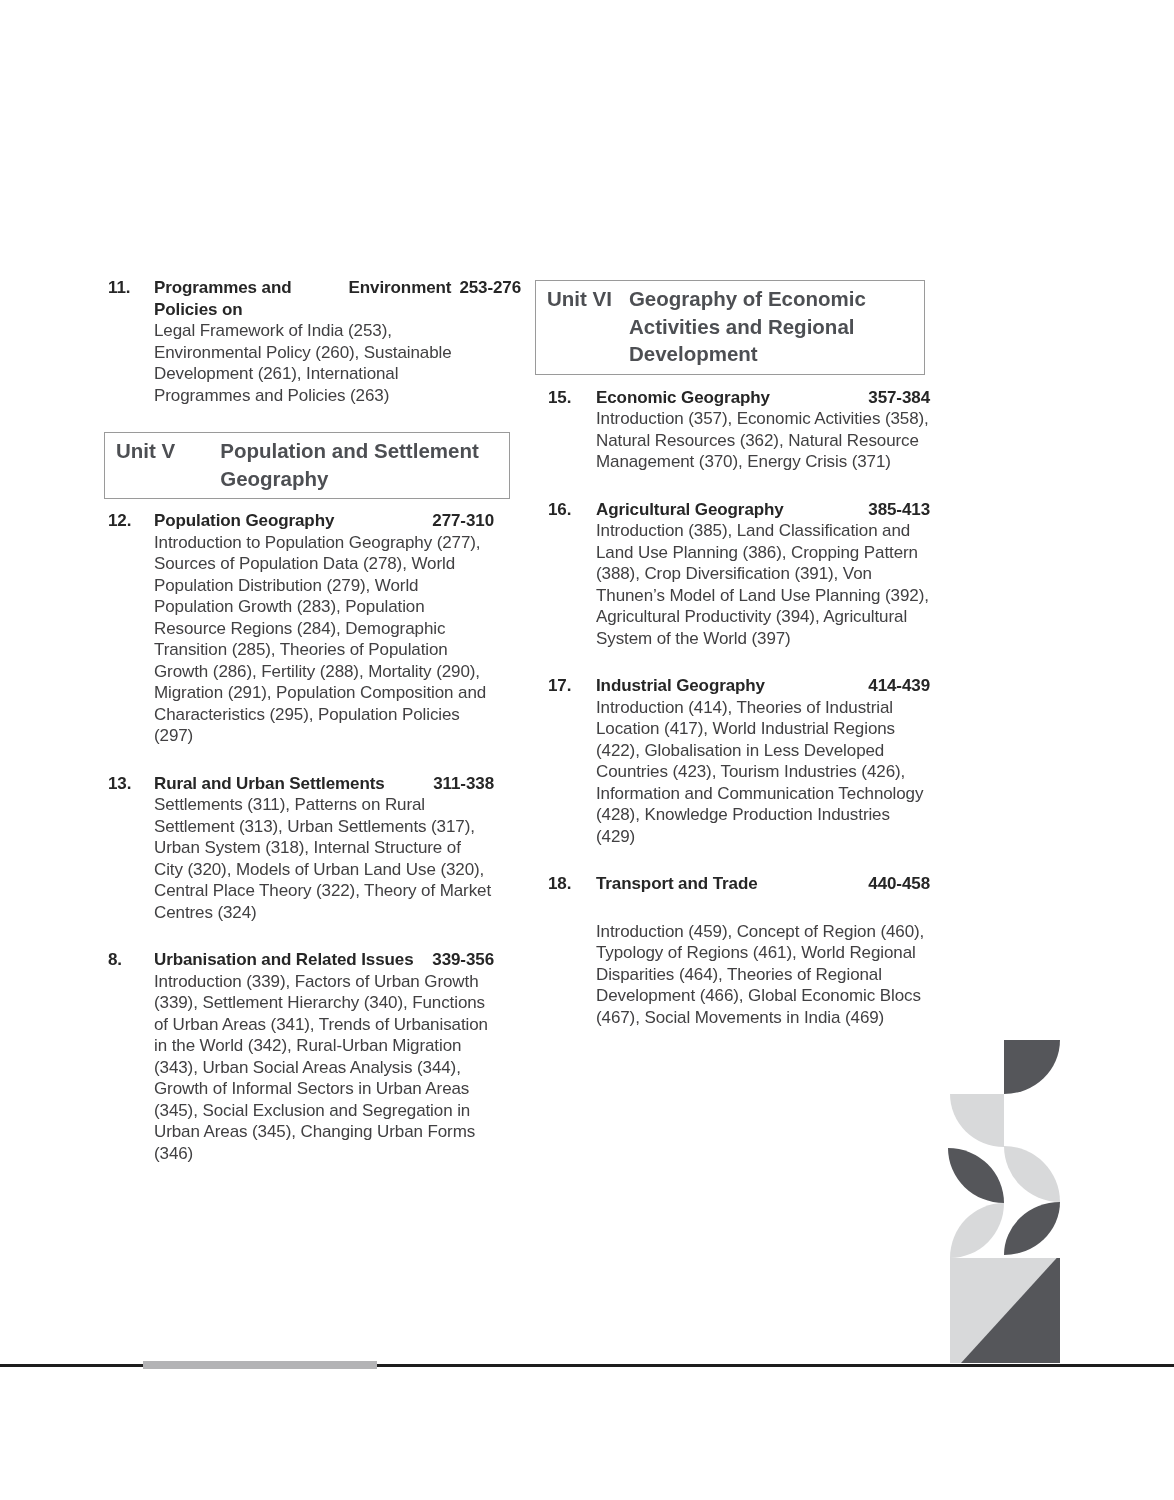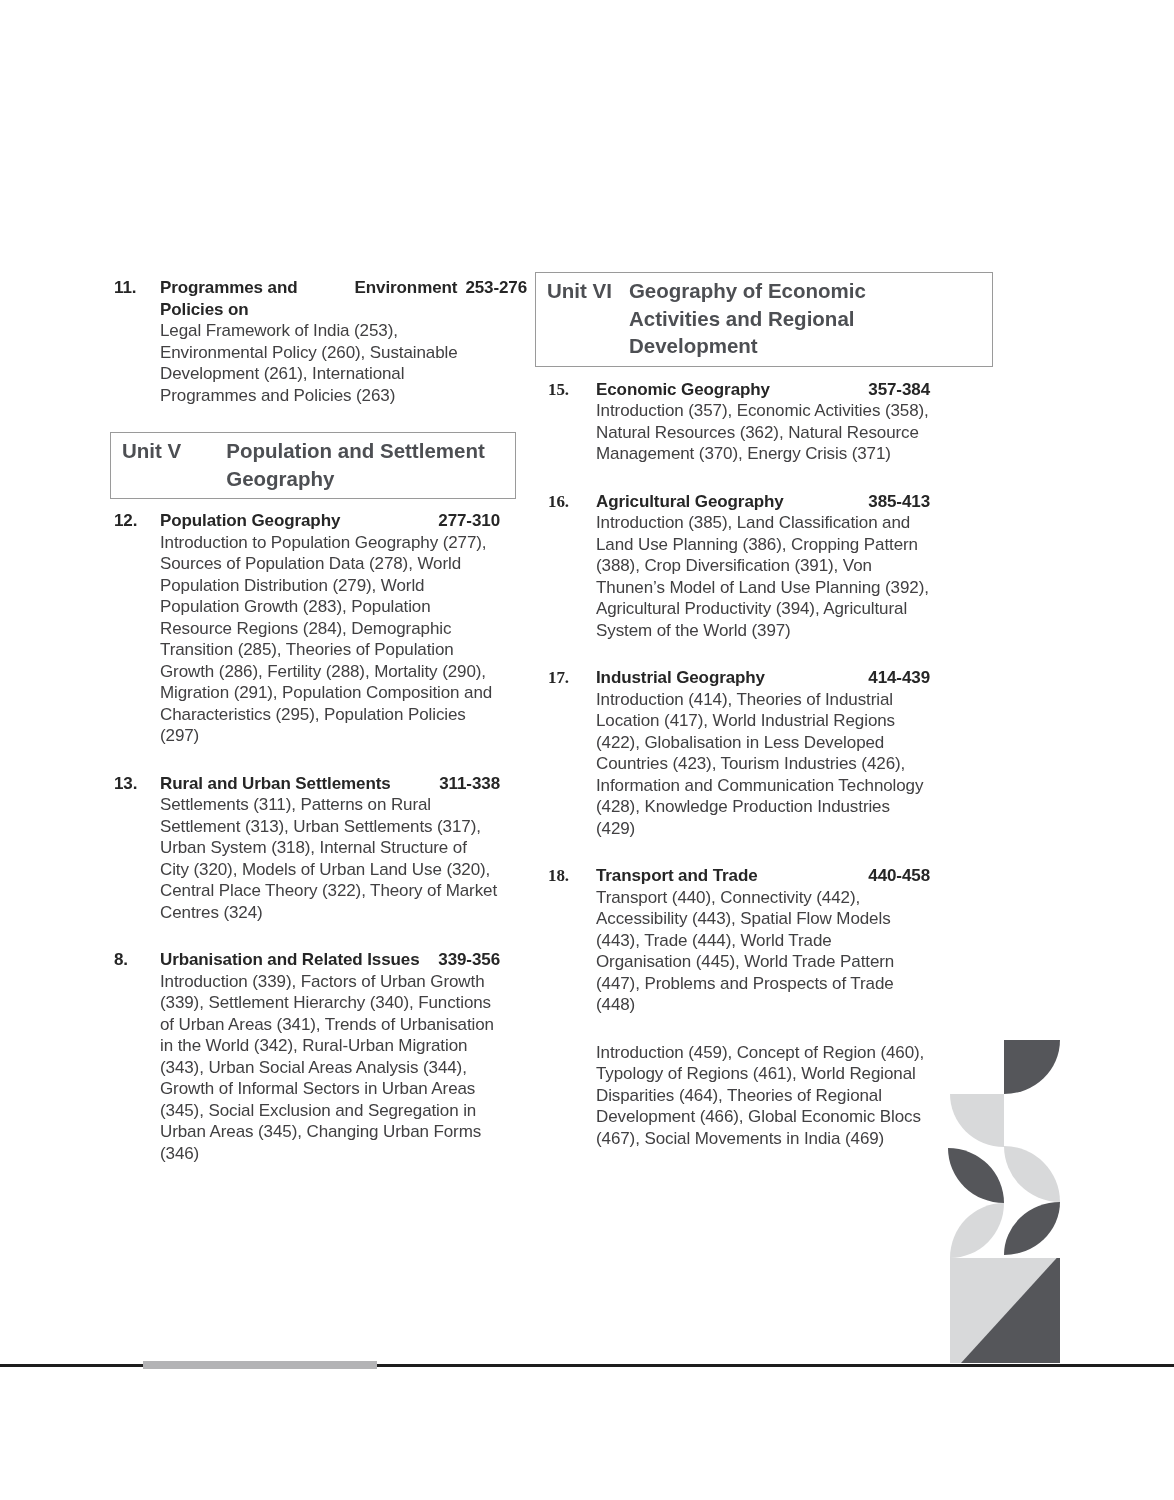--- a/index.html
+++ b/index.html
@@ -1,39 +1,39 @@
 <!DOCTYPE html>
 <html><head>
 <meta charset="utf-8">
 <style>
   html,body{margin:0;padding:0;background:#ffffff;}
   .page{position:relative;width:1174px;height:1500px;background:#ffffff;overflow:hidden;
         font-family:"Liberation Sans",sans-serif;color:#414042;}
   
   .col{position:absolute;font-size:17px;line-height:21.5px;letter-spacing:-0.1px;}
-  .col-left{left:114px;top:277px;width:386px;}
+  .col-left{left:108px;top:277px;width:386px;}
   .col-right{left:548px;top:272px;width:382px;}
   .toc-item{margin-bottom:26px;}
   .head{display:flex;font-weight:bold;color:#262626;}
   .num{flex:none;width:46px;}
-  .col-right .num{width:48px;font-family:Liberation Serif, serif;}
+  .col-right .num{width:48px;}
   .title{flex:1;}
   .pages{flex:none;margin-left:8px;}
   .hwrap{flex:1;display:flex;flex-direction:row;}
   .trow{display:flex;justify-content:space-between;}
   .desc{margin:0 0 0 46px;color:#414042;}
   .col-right .desc{margin-left:48px;}
   
   .unit-box{border:1.5px solid #9a9a9a;background:#ffffff;display:flex;
             font-weight:bold;color:#4d4f53;font-size:20.5px;line-height:27.5px;
             padding:4px 10px 6px 11px;letter-spacing:0;box-sizing:border-box;}
   .unit-label{flex:none;margin-right:17px;}
   .unit-lines{flex:1;}
   .unit-box-left{margin:16px 0 11px -4px;width:406px;gap:28px;}
-  .unit-box-right{margin:0 0 12px -13px;width:458px;}
+  .unit-box-right{margin:8px 0 12px -13px;width:390px;}
   
   .logo{position:absolute;left:948px;top:1040px;width:112px;height:323px;}
   .logo div{position:absolute;}
   .lg-dark{background:#55565a;}
   .lg-light{background:#d8d9da;}
   .q1{left:56px;top:0;width:56px;height:54px;border-radius:0 0 100% 0;}
   .q2{left:2px;top:54px;width:54px;height:53px;border-radius:0 0 0 100%;}
   .leaf-a{left:0;top:108px;width:56px;height:55px;border-radius:0 100% 0 100%;}
   .leaf-b{left:56px;top:106px;width:56px;height:56px;border-radius:0 100% 0 100%;}
   .leaf-c{left:2px;top:163px;width:54px;height:55px;border-radius:100% 0 100% 0;}
@@ -142,21 +142,20 @@
       </div>
       <p class="desc">Introduction (414), Theories of Industrial Location (417), World Industrial Regions (422), Globalisation in Less Developed Countries (423), Tourism Industries (426), Information and Communication Technology (428), Knowledge Production Industries (429)</p>
     </div>
 
     <div class="toc-item">
       <div class="head">
         <span class="num">18.</span>
         <span class="title">Transport and Trade</span>
         <span class="pages">440-458</span>
       </div>
-      <p class="desc">Transport (440), Connectivity (442), Accessibility (443), Spatial Flow Models (443), Trade (444), World Trade Organisation (445), World Trade Pattern (447), Problems and Prospects of Trade (448)</p>
     </div>
 
     <div class="toc-item">
       <p class="desc">Introduction (459), Concept of Region (460), Typology of Regions (461), World Regional Disparities (464), Theories of Regional Development (466), Global Economic Blocs (467), Social Movements in India (469)</p>
     </div>
 
   </div>
 
   <div class="logo">
     <div class="q1 lg-dark"></div>

